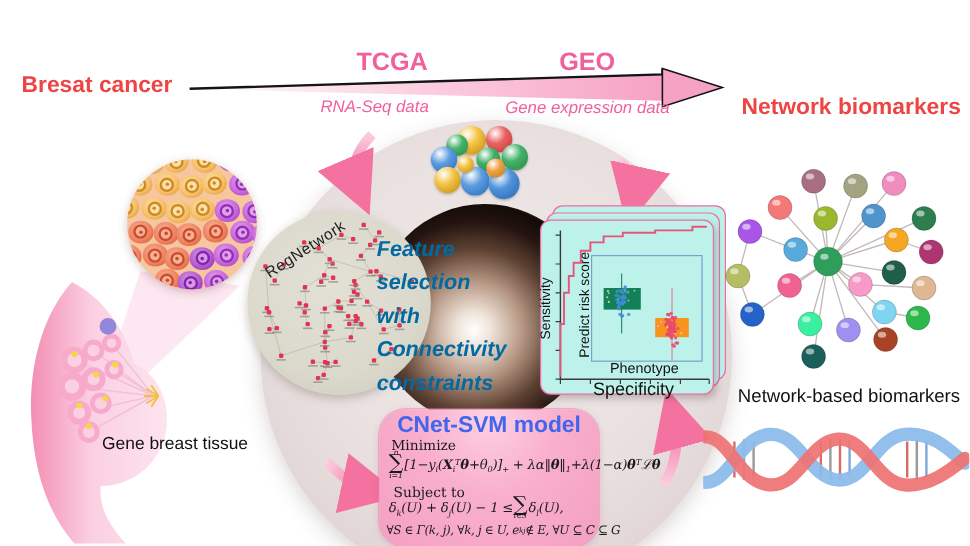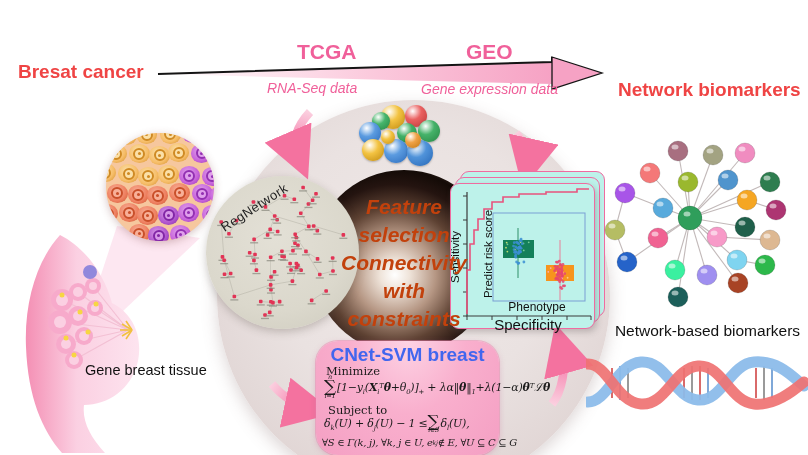--- a/index.html
+++ b/index.html
@@ -10,22 +10,22 @@
   .h-black{font-weight:bold;font-size:19px;color:#ef4444;white-space:nowrap;z-index:9;}
   .h-pink{font-weight:bold;font-size:21px;color:#f0609a;white-space:nowrap;z-index:9;}
   .h-sub{font-style:italic;font-size:14px;color:#f0609a;white-space:nowrap;z-index:9;}
   
   #big-circle{left:217px;top:100px;width:393px;height:393px;border-radius:50%;z-index:1;
     background:radial-gradient(circle at 50% 42%, #efe8e7 0%, #eae2e1 45%, #e1d6d5 75%, #d5c8c7 100%);
     box-shadow:0 6px 16px rgba(120,90,90,.25);}
   #sphere{left:312px;top:170px;width:184px;height:184px;border-radius:50%;z-index:2;
     background:radial-gradient(circle at 45% 57%, #ffffff 0%, #efe4da 10%, #b59683 28%, #5e4233 46%,
                #241410 62%, #140b07 72%, #5e443a 84%, #a1837a 92%, #bfa193 98%);}
-  #feature{left:314px;top:193px;width:180px;text-align:center;z-index:8;
-    font-weight:bold;font-style:italic;font-size:21px;line-height:28px;color:#c2410c;}
+  #feature{left:314px;top:193px;width:180px;text-align:left;z-index:8;
+    font-weight:bold;font-style:italic;font-size:18px;line-height:28px;color:#0369a1;}
   #feature span{display:block;white-space:nowrap;}
   
   #regcircle{left:206px;top:176px;width:153px;height:153px;border-radius:50%;z-index:4;
     background:radial-gradient(circle at 45% 40%, #e3e0d6 0%, #dbd8cc 60%, #ccc9bc 100%);
     box-shadow:0 3px 8px rgba(90,80,70,.3);}
   #regnet-label{left:10px;top:24px;transform:rotate(-33deg);font-size:13px;color:#222;letter-spacing:.5px;}
   
   .ball{position:absolute;border-radius:50%;z-index:5;box-shadow:0 1px 2px rgba(0,0,0,.25);}
   
   .panelback{width:143px;height:144px;border-radius:9px;background:#bdf2ea;border:1.5px solid #ef6ba0;z-index:5;}
@@ -317,22 +317,22 @@
       <div class="ball" style="left: 362px; top: 139px; height: 22px; width: 22px; background: radial-gradient(circle at 35% 28%, rgb(255, 255, 255) 0%, rgb(243, 195, 66) 40%, rgb(195, 141, 18) 95%);"></div>
       <div class="ball" style="left: 384px; top: 139px; height: 24px; width: 24px; background: radial-gradient(circle at 35% 28%, rgb(255, 255, 255) 0%, rgb(91, 155, 224) 40%, rgb(47, 111, 190) 95%);"></div>
       <div class="ball" style="left: 407px; top: 140px; height: 26px; width: 26px; background: radial-gradient(circle at 35% 28%, rgb(255, 255, 255) 0%, rgb(80, 147, 218) 40%, rgb(42, 106, 184) 95%);"></div>
       <div class="ball" style="left: 405px; top: 132px; height: 16px; width: 16px; background: radial-gradient(circle at 35% 28%, rgb(255, 255, 255) 0%, rgb(240, 162, 69) 40%, rgb(197, 122, 22) 95%);"></div>
       <div class="ball" style="left: 381px; top: 130px; height: 14px; width: 14px; background: radial-gradient(circle at 35% 28%, rgb(255, 255, 255) 0%, rgb(243, 195, 66) 40%, rgb(201, 143, 20) 95%);"></div>
     </div>
 
   <div class="abs" id="feature">
     <span>Feature</span>
     <span>selection</span>
+    <span>with</span>
     <span>Connectivity</span>
-    <span>with</span>
     <span>constraints</span>
   </div>
 
   <div class="abs panelback" style="left:460px;top:171px;"></div>
   <div class="abs panelback" style="left:455px;top:177px;"></div>
   <div class="abs" id="panel">
     <svg id="panel-svg" width="143" height="144">
       <path d="M12,12 L16,12 M12,36 L16,36 M12,60 L16,60 M12,84 L16,84 M12,108 L16,108 M12,132 L16,132
                M16,132 L16,136 M41,132 L41,136 M66,132 L66,136 M91,132 L91,136 M116,132 L116,136 M140,132 L140,136" stroke="#3a3a3a" stroke-width="1"></path>
       <path d="M16,8 L16,132 L140,132" fill="none" stroke="#3a3a3a" stroke-width="1.2"></path>
@@ -447,21 +447,21 @@
           <circle cx="109.99738641114284" cy="90.26626359826575" r="1.4" fill="#e8466e" opacity="0.85"></circle>
         </g>
     </svg>
     <div class="axlabel" style="left:-41px;top:67px;width:90px;transform:rotate(-90deg);">Sensitivity</div>
     <div class="axlabel" style="left:-13px;top:64px;width:100px;transform:rotate(-90deg);">Predict risk score</div>
     <div class="axlabel" style="left:36px;top:116px;width:100px;font-size:12px;">Phenotype</div>
     <div class="axlabel" style="left:27px;top:132px;width:100px;font-size:15px;">Specificity</div>
   </div>
 
   <div class="abs" id="cnet">
-    <div id="cnet-title">CNet-SVM breast</div>
+    <div id="cnet-title">CNet-SVM model</div>
     <div class="mathword" style="left:10px;top:23px;">Minimize</div>
     <div class="math" style="left:8px;top:33px;height:26px;">
       <span class="bigsum">
         <span class="top">n</span>
         <span class="mid">∑</span>
         <span class="bot">i=1</span>
       </span>
       <span><span>[1−y</span><span class="m-sub">i</span><span>(</span><span class="m-b">X</span><span class="m-sub">i</span><span class="m-sup">T</span><span class="m-b">θ</span><span>+θ</span><span class="m-sub">0</span><span>)]</span><span class="m-sub">+</span><span> + λα‖</span><span class="m-b">θ</span><span>‖</span><span class="m-sub">1</span><span>+λ(1−α)</span><span class="m-b">θ</span><span class="m-sup">T</span><span>ℒ</span><span class="m-b">θ</span></span>
     </div>
     <div class="mathword" style="left:12px;top:62px;">Subject to</div>

